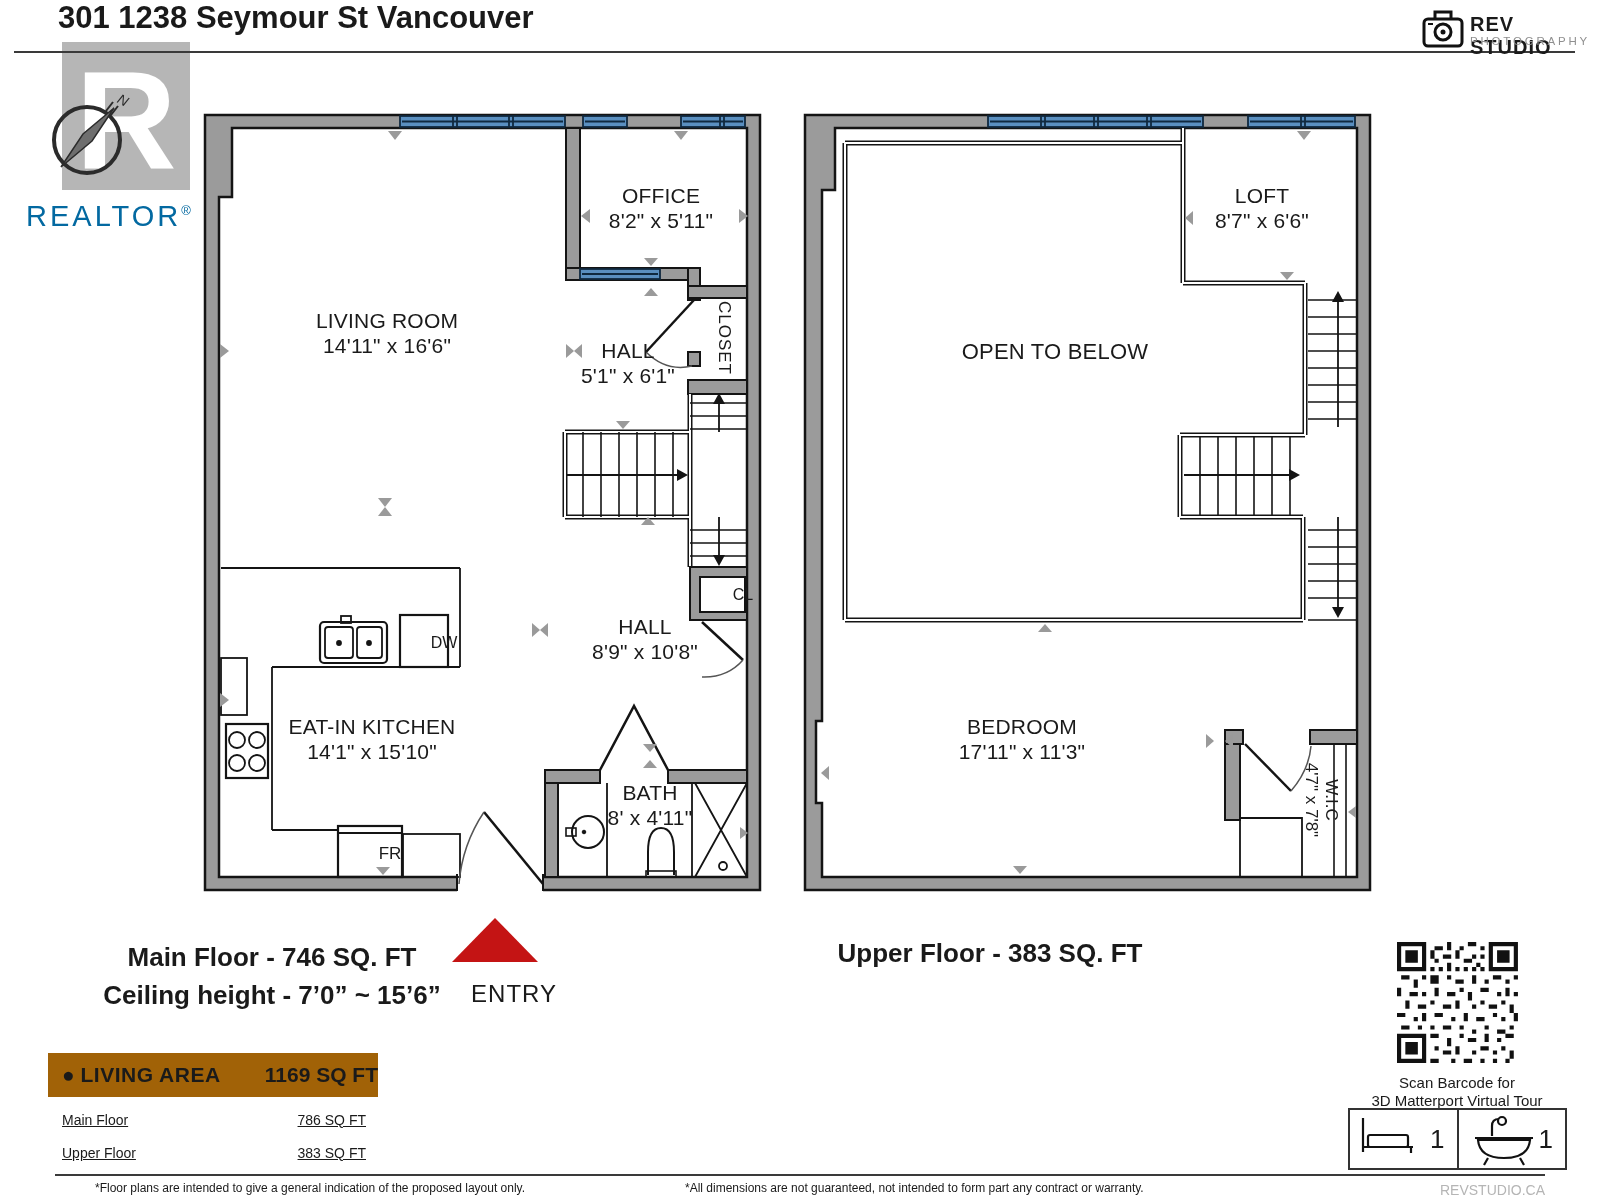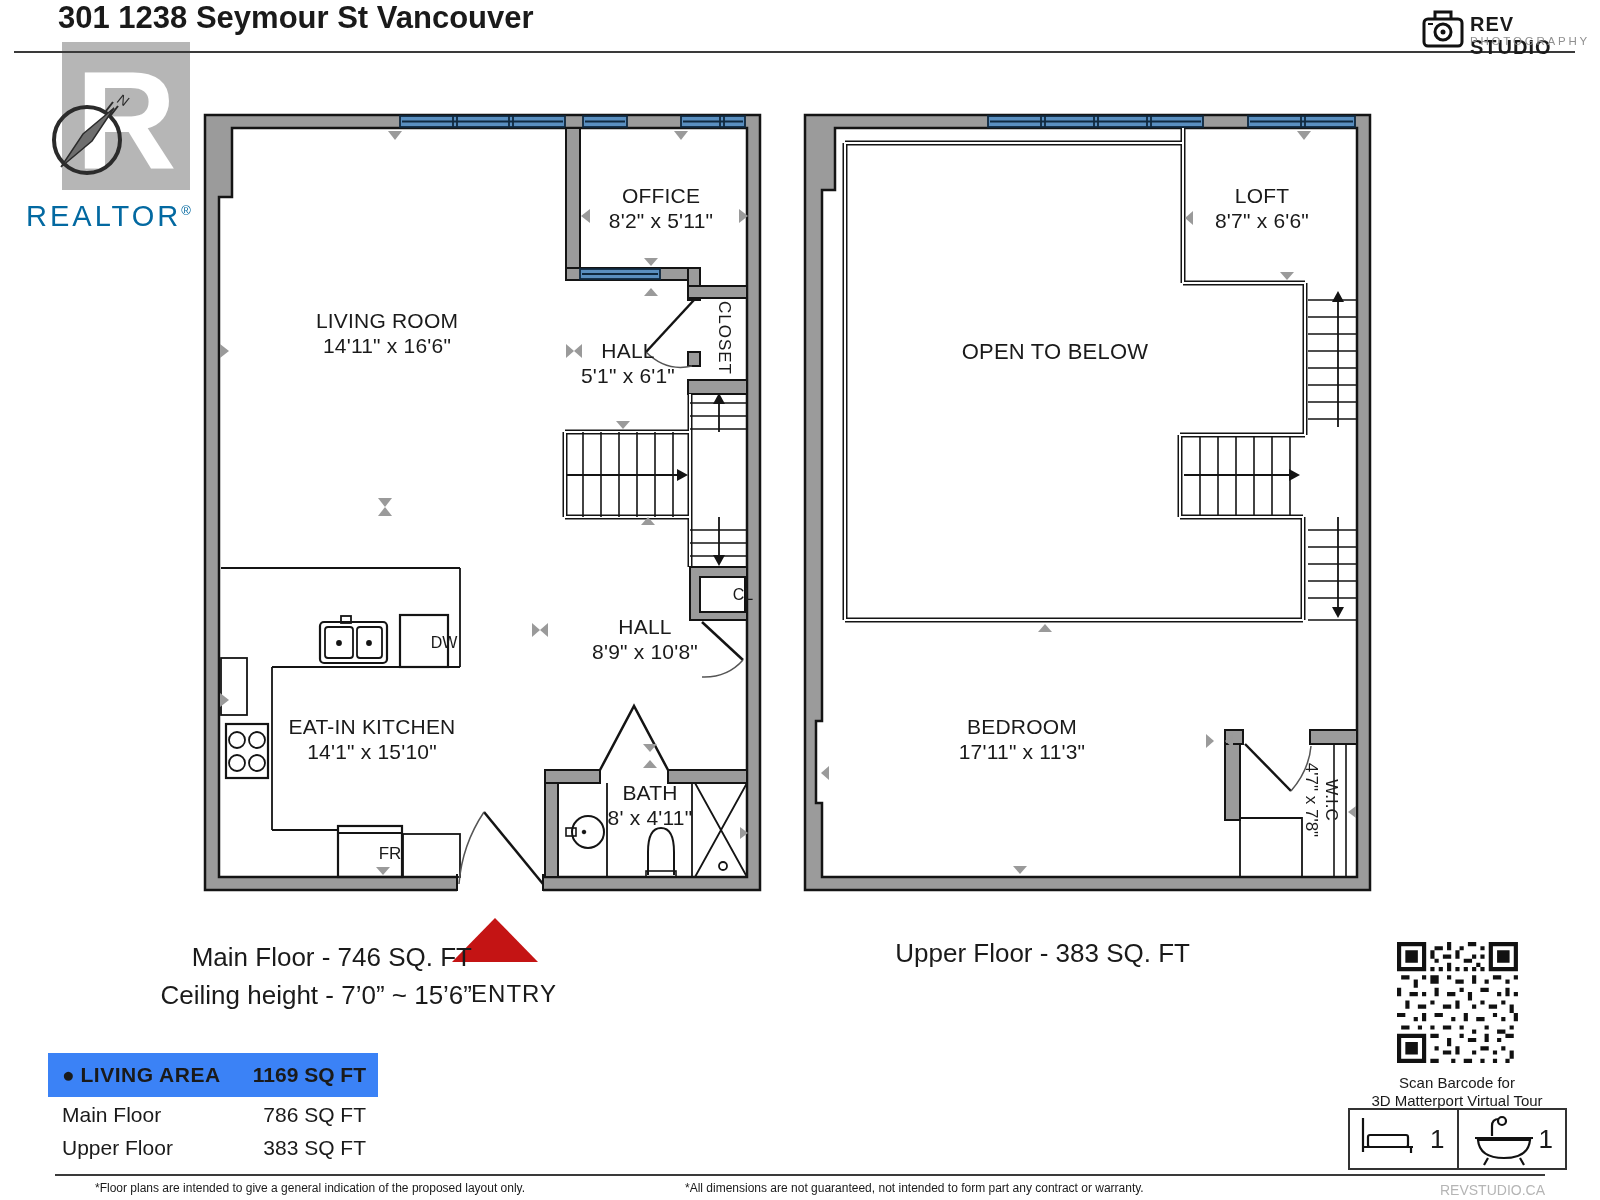--- a/index.html
+++ b/index.html
@@ -6,31 +6,31 @@
   .page{position:relative;width:1600px;height:1200px;background:#fff;overflow:hidden;
         font-family:"Liberation Sans",sans-serif;color:#1a1a1a;}
   .abs{position:absolute;}
   svg{display:block;}
   .title{font-size:31px;font-weight:bold;letter-spacing:0;white-space:nowrap;}
   .rule{background:#3a3a3a;height:2px;}
   .lbl{text-align:center;}
   .lbl div{font-size:21px;line-height:25px;letter-spacing:.2px;white-space:nowrap;}
   .fix-lbl{font-size:16px;text-align:center;white-space:nowrap;margin-left:20px;}
   .rot{transform:rotate(90deg);transform-origin:center center;text-align:center;}
-  .cap{text-align:right;font-weight:normal;}
+  .cap{text-align:center;font-weight:bold;}
   .cap div{font-size:26px;line-height:38px;white-space:nowrap;}
   .entry-lbl{font-size:24px;letter-spacing:1px;text-align:center;}
   .wm-text{font-size:29px;letter-spacing:3px;color:#0369a1;white-space:nowrap;margin-top:20px;}
   .wm-text sup{font-size:13px;}
   .brandname{font-size:20px;font-weight:bold;letter-spacing:1px;}
   .brandsub{font-size:11.5px;letter-spacing:2.8px;color:#8f8f8f;}
-  .tbl-head{background:#3b82f6;display:flex;align-items:center;justify-content:space-between;
-            padding:0 12px 0 14px;font-weight:bold;font-size:21px;}
-  .tbl-row{display:flex;align-items:flex-start;justify-content:space-between;
-           padding:0 12px 0 14px;font-size:21px;}
+  .tbl-head{background:#a16207;display:flex;align-items:center;justify-content:space-between;
+            padding:0 0 0 14px;font-weight:bold;font-size:21px;}
+  .tbl-row{display:flex;align-items:center;justify-content:space-between;
+           padding:0 12px 0 14px;font-size:14px;text-decoration:underline;}
   .qr-cap{font-size:15px;line-height:18px;text-align:center;}
   .bb-box{display:flex;border:2px solid #333;}
   .bb-cell{width:50%;display:flex;align-items:center;justify-content:space-evenly;}
   .bb-cell + .bb-cell{border-left:2px solid #333;}
   .bb-num{font-size:26px;}
   .foot{font-size:12px;white-space:nowrap;}
   .foot-brand{font-size:14px;color:#b5b5b5;text-align:right;}
 </style>
 </head>
 <body>

